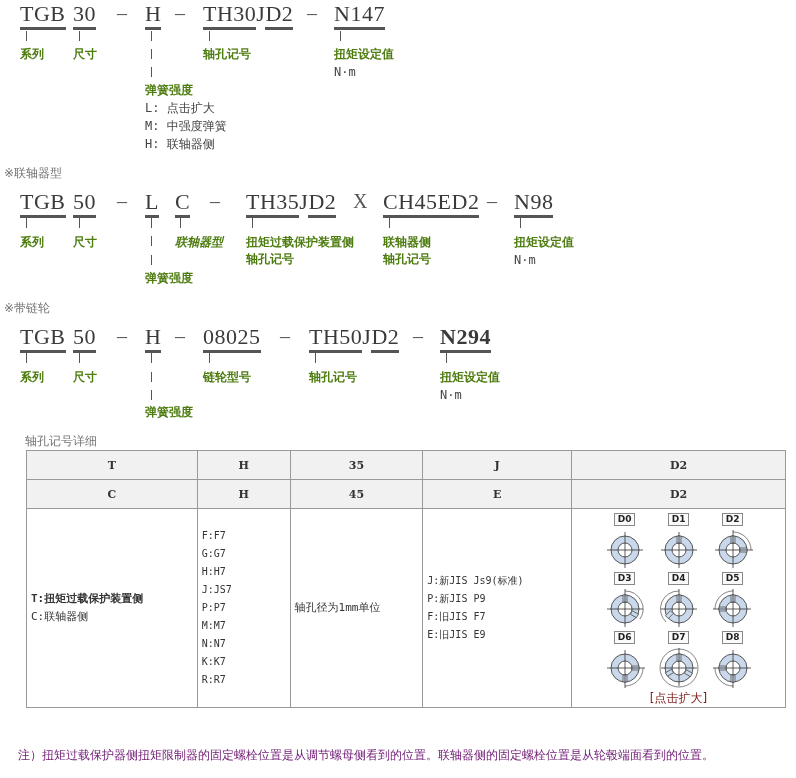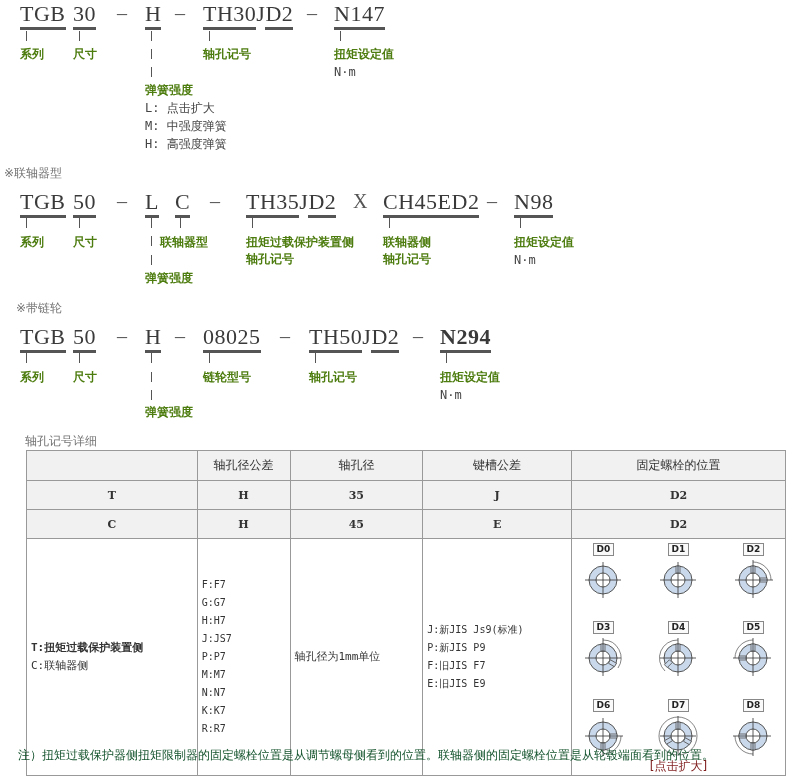--- a/index.html
+++ b/index.html
@@ -12,22 +12,22 @@
   .tick { width:1px; height:10px; background:#555; }
   .lbl { font-family:"DejaVu Sans","Liberation Sans",sans-serif; font-size:12px; font-weight:bold; color:#4d7c0f; line-height:16px; }
   .small { font-family:"DejaVu Sans Mono","Liberation Mono",monospace; font-size:12px; color:#444; line-height:18px; }
   .section { font-family:"DejaVu Sans","Liberation Sans",sans-serif; font-size:12px; color:#737373; }
   table.detail { position:absolute; left:26px; top:450px; width:760px; border-collapse:collapse; }
   table.detail td, table.detail th { border:1px solid #999; font-family:"DejaVu Sans","Liberation Sans",sans-serif; font-size:11px; color:#333; padding:0; }
   table.detail th { background:#f1f1f1; font-weight:normal; height:29px; text-align:center; font-size:12px; }
   table.detail tr.grey td { background:#f1f1f1; height:28px; text-align:center; font-weight:bold; font-family:"DejaVu Serif","Liberation Serif",serif; font-size:11px; }
   table.detail tr.body td { height:196px; vertical-align:middle; }
   .mono-list { font-family:"DejaVu Sans Mono","Liberation Mono",monospace; font-size:10px; line-height:18px; padding-left:4px; }
-  .note { font-family:Liberation Mono, monospace; font-size:12px; color:#14532d; }
-  .diag-grid { display:grid; grid-template-columns:repeat(3,54px); column-gap:0px; row-gap:2px; justify-content:center; padding-top:4px;gap:21px; }
+  .note { font-family:Liberation Mono, monospace; font-size:12px; color:#701a75; }
+  .diag-grid { display:grid; grid-template-columns:repeat(3,54px); column-gap:0px; row-gap:2px; justify-content:center; padding-top:4px; }
   .diag-cell { display:flex; flex-direction:column; align-items:center; }
   .diag-tag { font-family:"DejaVu Sans","Liberation Sans",sans-serif; font-size:9px; font-weight:bold; border:1px solid #888; padding:0 3px; line-height:11px; background:#fafafa; color:#222; }
   .enlarge { text-align:center; font-family:"DejaVu Sans","Liberation Sans",sans-serif; font-size:12px; color:#7f1d1d; margin-top:2px; }
 </style>
 </head>
 <body>
 
 <div>
   <span class="abs code u" style="left:20px;top:2px;">TGB</span>
   <span class="abs code u" style="left:73px;top:2px;">30</span>
@@ -50,21 +50,21 @@
   <span class="abs lbl" style="left:73px;top:46px;">尺寸</span>
   <div class="abs tick" style="left:151px;top:49px;"></div>
   <span class="abs lbl" style="left:203px;top:46px;">轴孔记号</span>
   <span class="abs lbl" style="left:334px;top:46px;">扭矩设定值</span>
   <span class="abs small" style="left:334px;top:63px;">N·m</span>
   <div class="abs tick" style="left:151px;top:67px;"></div>
 
   <span class="abs lbl" style="left:145px;top:82px;">弹簧强度</span>
   <span class="abs small" style="left:145px;top:99px;">L: 点击扩大</span>
   <span class="abs small" style="left:145px;top:117px;">M: 中强度弹簧</span>
-  <span class="abs small" style="left:145px;top:135px;">H: 高强度弹簧</span>
+  <span class="abs small" style="left:145px;top:135px;">H: 联轴器侧</span>
 </div>
 
 <div>
   <span class="abs section" style="left:4px;top:165px;">※联轴器型</span>
   <span class="abs code u" style="left:20px;top:190px;">TGB</span>
   <span class="abs code u" style="left:73px;top:190px;">50</span>
   <span class="abs dash" style="left:117px;top:190px;">–</span>
   <span class="abs code u" style="left:145px;top:190px;">L</span>
   <span class="abs code u" style="left:175px;top:190px;">C</span>
   <span class="abs dash" style="left:210px;top:190px;">–</span>
@@ -82,33 +82,33 @@
   <div class="abs tick" style="left:79px;top:218px;"></div>
   <div class="abs tick" style="left:151px;top:218px;"></div>
   <div class="abs tick" style="left:180px;top:218px;"></div>
   <div class="abs tick" style="left:252px;top:218px;"></div>
   <div class="abs tick" style="left:389px;top:218px;"></div>
   <div class="abs tick" style="left:520px;top:218px;"></div>
 
   <span class="abs lbl" style="left:20px;top:234px;">系列</span>
   <span class="abs lbl" style="left:73px;top:234px;">尺寸</span>
   <div class="abs tick" style="left:151px;top:236px;"></div>
-  <span class="abs lbl" style="left:160px;top:234px;">联轴器型</span>
+  <span class="abs lbl" style="left:175px;top:234px;font-style:italic;">联轴器型</span>
   <span class="abs lbl" style="left:246px;top:234px;">扭矩过载保护装置侧</span>
   <span class="abs lbl" style="left:246px;top:251px;">轴孔记号</span>
   <span class="abs lbl" style="left:383px;top:234px;">联轴器侧</span>
   <span class="abs lbl" style="left:383px;top:251px;">轴孔记号</span>
   <span class="abs lbl" style="left:514px;top:234px;">扭矩设定值</span>
   <span class="abs small" style="left:514px;top:251px;">N·m</span>
   <div class="abs tick" style="left:151px;top:255px;"></div>
   <span class="abs lbl" style="left:145px;top:270px;">弹簧强度</span>
 </div>
 
 <div>
-  <span class="abs section" style="left:16px;top:300px;">※带链轮</span>
+  <span class="abs section" style="left:4px;top:300px;">※带链轮</span>
   <span class="abs code u" style="left:20px;top:325px;">TGB</span>
   <span class="abs code u" style="left:73px;top:325px;">50</span>
   <span class="abs dash" style="left:117px;top:325px;">–</span>
   <span class="abs code u" style="left:145px;top:325px;">H</span>
   <span class="abs dash" style="left:175px;top:325px;">–</span>
   <span class="abs code u" style="left:203px;top:325px;">08025</span>
   <span class="abs dash" style="left:280px;top:325px;">–</span>
   <span class="abs code" style="left:309px;top:325px;">
     <span class="u">TH50</span><span>J</span><span class="u">D2</span>
   </span>
@@ -137,27 +137,20 @@
 
 <table class="detail">
   <colgroup>
     <col style="width:171px">
       <col style="width:93px">
       <col style="width:133px">
       <col style="width:149px">
       <col style="width:214px">
   </colgroup>
   <tbody>
-      <tr>
-    <th></th>
-    <th>轴孔径公差</th>
-    <th>轴孔径</th>
-    <th>键槽公差</th>
-    <th>固定螺栓的位置</th>
-  </tr>
   <tr class="grey">
     <td>T</td>
     <td>H</td>
     <td>35</td>
     <td>J</td>
     <td>D2</td>
   </tr>
   <tr class="grey">
     <td>C</td>
     <td>H</td>

